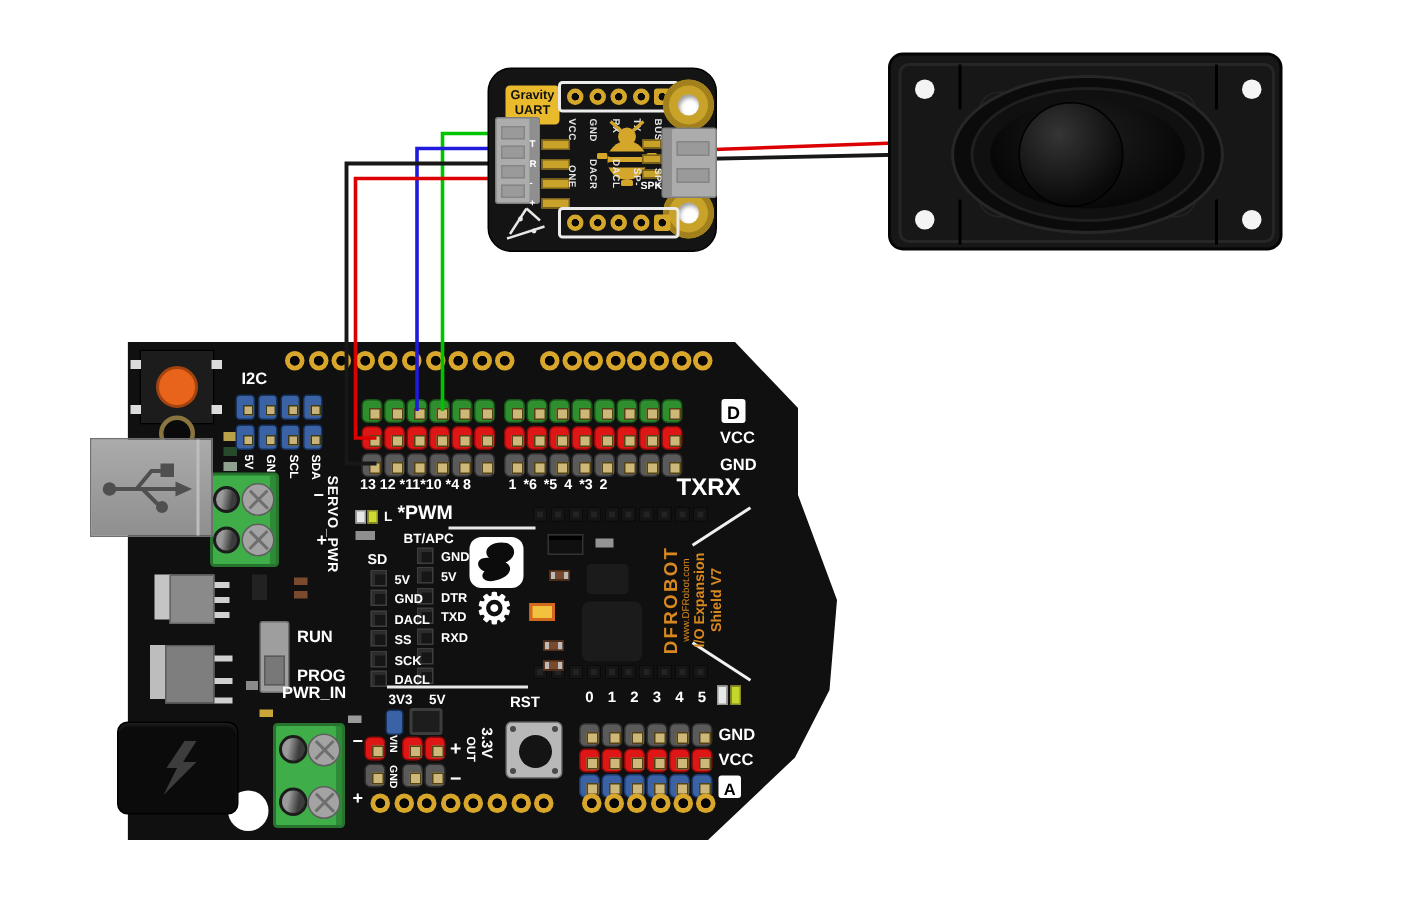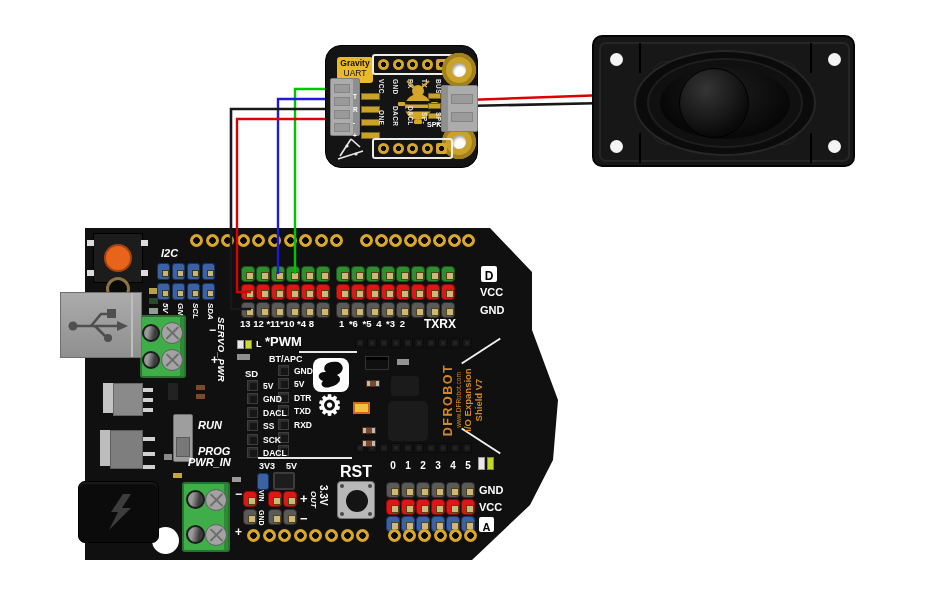--- a/index.html
+++ b/index.html
@@ -1,21 +1,21 @@
 <!DOCTYPE html>
 <html><head>
 <meta charset="utf-8">
 <style>
   *{box-sizing:border-box;margin:0;padding:0}
   html,body{background:#fff}
   body{font-family:"Liberation Sans",sans-serif}
   #canvas{position:relative;width:942px;height:598px;background:#ffffff;overflow:hidden}
   .a{position:absolute}
   .lbl{position:absolute;color:#fff;font-weight:700;line-height:1;white-space:nowrap}
-  .it{font-style:italic}
+  .it{}
   .vt{writing-mode:vertical-rl}
   
   .pinrow{position:absolute;display:flex;gap:1px}
   .pinrow i{display:block;width:14px;height:16px;border-radius:4px;position:relative}
   .pinrow i::after{content:"";position:absolute;left:4px;top:5px;width:6px;height:6px;background:#cdb87a;border:1px solid #554318}
   .pg i{background:#2f8f2f;border:1px solid #175417}
   .pr i{background:#df1616;border:1px solid #8d0a0a}
   .pk i{background:#5a5a5a;border:1px solid #2e2e2e}
   .pb i{background:#3a62a5;border:1px solid #1b3a6e}
   
@@ -178,21 +178,21 @@
         <i></i>
         <i></i>
       </div>
     <div class="a" style="left:396px;top:38px;width:16px;height:16px;background:#fff;border-radius:2px;text-align:center">
       <span style="font-weight:700;font-size:12px;color:#000;line-height:16px">D</span>
     </div>
     <span class="lbl" style="left:395px;top:59px;font-size:11px">VCC</span>
     <span class="lbl" style="left:395px;top:77px;font-size:11px">GND</span>
     <span class="lbl" style="left:155px;top:91px;font-size:9.5px">13 12 *11*10 *4 8</span>
     <span class="lbl" style="left:254px;top:91px;font-size:9.5px;word-spacing:2px">1 *6 *5 4 *3 2</span>
-    <span class="lbl" style="left:339px;top:90px;font-size:12px">TXRX</span>
+    <span class="lbl" style="left:366px;top:90px;font-size:16px">TXRX</span>
 
     <div class="smd" style="left:152px;top:112px;width:7px;height:9px;background:#e8e8e8;border:1px solid #9a9a9a"></div>
     <div class="smd" style="left:160px;top:112px;width:7px;height:9px;background:#cdd92e;border:1px solid #8a8a2a"></div>
     <span class="lbl" style="left:171px;top:112px;font-size:9px">L</span>
     <span class="lbl" style="left:180px;top:107px;font-size:13px">*PWM</span>
     <div class="smd" style="left:152px;top:126px;width:13px;height:6px;background:#8f8f8f"></div>
     <div class="smd" style="left:214px;top:123px;width:58px;height:2px;background:#e8e8e8"></div>
 
     <span class="lbl" style="left:184px;top:127px;font-size:9px">BT/APC</span>
     <div class="pcol" style="left:193px;top:137px">
@@ -251,21 +251,21 @@
       </div>
     <div class="pinrow pk" style="left:183px;top:281px">
         <i></i>
         <i></i>
       </div>
     <span class="lbl" style="left:215px;top:264px;font-size:13px">+</span>
     <span class="lbl" style="left:215px;top:284px;font-size:13px">−</span>
     <span class="lbl it vt" style="left:224px;top:263px;font-size:8px">OUT</span>
     <span class="lbl vt" style="left:233px;top:257px;font-size:10px">3.3V</span>
 
-    <span class="lbl" style="left:255px;top:236px;font-size:16px">RST</span>
+    <span class="lbl" style="left:255px;top:236px;font-size:10px">RST</span>
     <div class="a" style="left:252px;top:253px;width:38px;height:38px;background:#b8b8b8;border:1px solid #777;border-radius:4px">
       <div class="a" style="left:8px;top:8px;width:22px;height:22px;border-radius:50%;background:#141414"></div>
       <div class="a" style="left:2px;top:2px;width:4px;height:4px;border-radius:50%;background:#4a4a4a"></div>
       <div class="a" style="right:2px;top:2px;width:4px;height:4px;border-radius:50%;background:#4a4a4a"></div>
       <div class="a" style="left:2px;bottom:2px;width:4px;height:4px;border-radius:50%;background:#4a4a4a"></div>
       <div class="a" style="right:2px;bottom:2px;width:4px;height:4px;border-radius:50%;background:#4a4a4a"></div>
     </div>
 
     <div class="a" style="left:301px;top:232px;display:flex;gap:1px;color:#fff;font-weight:700;font-size:10px">
       <span style="width:14px;text-align:center">0</span>
@@ -439,21 +439,21 @@
     <polyline points="340,109 231,109 231,309 251,309" stroke-width="2.6" stroke="#181818"></polyline>
     <polyline points="340,119 237,119 237,292 251,292" stroke-width="2.4" stroke="#dc0000"></polyline>
     <polyline points="466,100 606,95" stroke-width="2.4" stroke="#dc0000"></polyline>
     <polyline points="466,106 606,103" stroke-width="2.6" stroke="#181818"></polyline>
   </svg>
 
   <div class="a" style="left:325px;top:45px;width:153px;height:123px;background:#141414;border:1px solid #000;border-radius:16px;z-index:6">
 
     <div class="a" style="left:11px;top:11px;width:36px;height:26px;background:#e9ba2c;border-radius:3px;text-align:center;line-height:1.2;padding-top:1px">
       <div style="font-size:8.5px;font-weight:700;color:#111">Gravity</div>
-      <div style="font-size:8.5px;font-weight:400;color:#111">UART</div>
+      <div style="font-size:8.5px;font-weight:700;color:#111">UART</div>
     </div>
 
     <div class="mpins" style="left:46px;top:8px">
         <i></i>
         <i></i>
         <i></i>
         <i></i>
         <i></i>
       </div>
     <span class="mvt" style="left:51px;top:33px">VCC</span>

